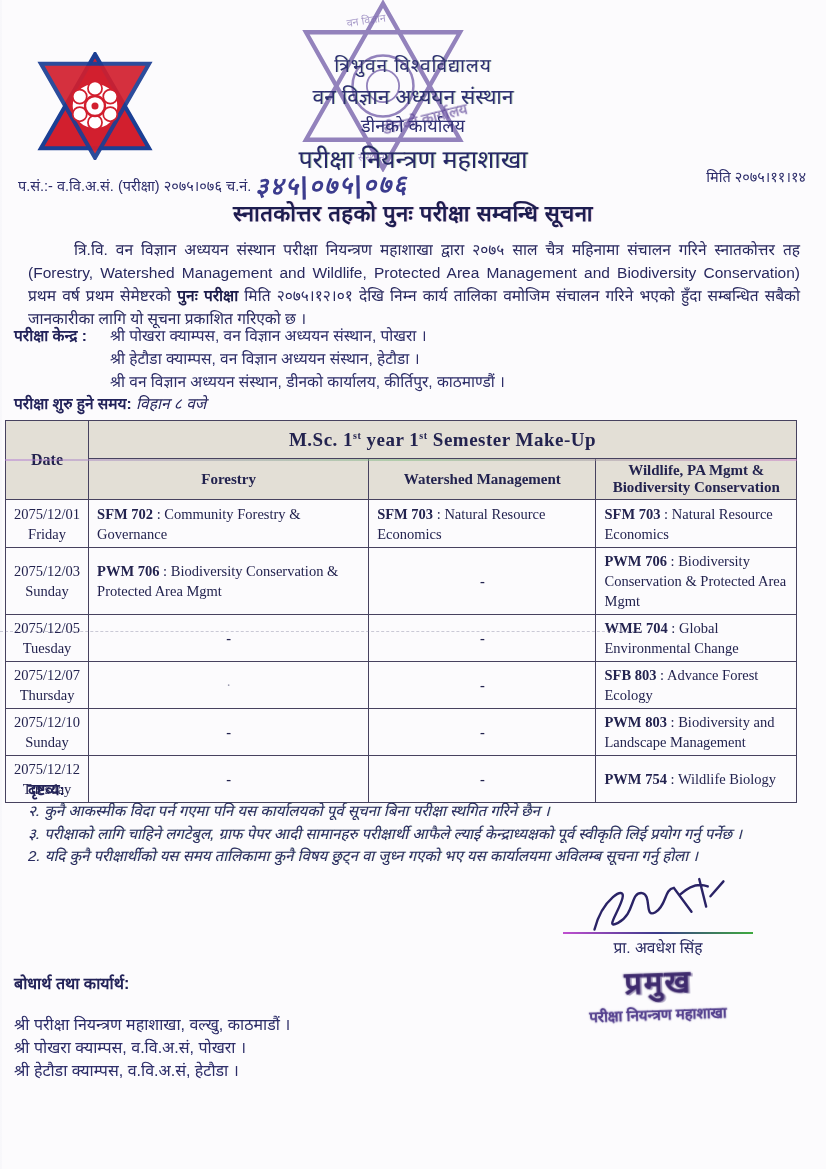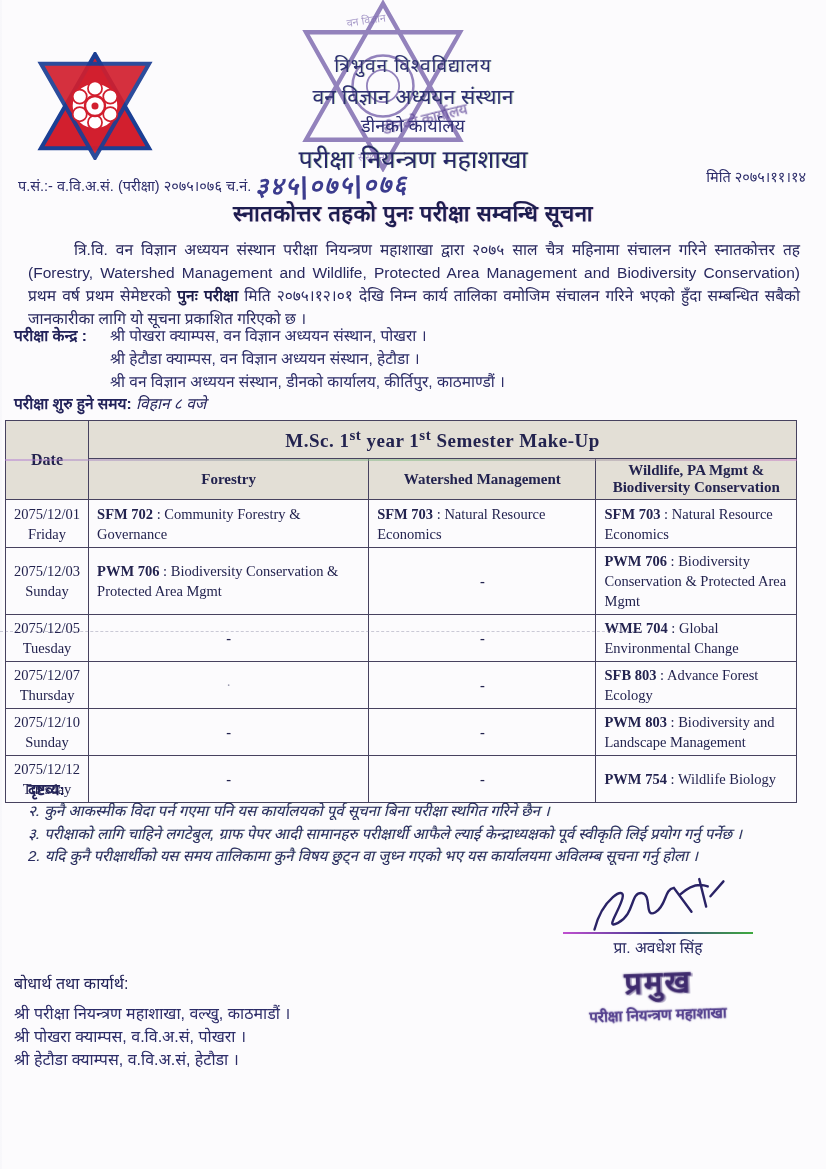--- a/index.html
+++ b/index.html
@@ -54,21 +54,21 @@
   .starttime .val { font-style:italic; }
   
   table.sched {
     position:absolute; top:420px; left:5px; width:792px;
     border-collapse:collapse; font-family:"Liberation Serif","DejaVu Serif",serif;
     color:#23234f;
   }
   table.sched th, table.sched td { border:1.6px solid #47425f; padding:3px 8px; }
   table.sched thead th { background:#e3dfd6; }
   th.mktitle { font-size:19px; height:38px; letter-spacing:.5px; }
-  th.mktitle sup { font-size:15px; }
+  th.mktitle sup { font-size:10px; }
   th.datehd { font-size:16px; width:82px; }
   th.subhd { font-size:15px; height:40px; }
   td.datecell { text-align:center; font-size:14.5px; line-height:20px; }
   td.course { font-size:14.5px; line-height:20px; vertical-align:middle; }
   td.course b { font-size:14.5px; }
   td.dash { text-align:center; font-weight:bold; }
   td.faint { opacity:.45; font-weight:normal; }
   tr.r0 { height:48px; } tr.r1 { height:55px; } tr.r2 { height:46px; }
   tr.r3 { height:46px; } tr.r4 { height:45px; } tr.r5 { height:46px; }
   
@@ -85,21 +85,21 @@
   .sigline { height:2px; width:190px; margin:0 auto;
              background:linear-gradient(90deg,#c04fd0,#3a3a8a,#3faa3f); }
   .signame { font-size:15.5px; margin-top:2px; color:#2a2a62; }
   .stamp1 { font-size:31px; font-weight:bold; color:#3f2b6e; letter-spacing:2px;
             transform:rotate(-2deg); text-shadow:0 0 2px rgba(63,43,110,.8), 2px 1px 0 rgba(63,43,110,.4);
             margin-top:2px; filter:blur(.3px); }
   .stamp2 { font-size:15px; font-weight:bold; color:#54408e; margin-top:2px;
             transform:rotate(-2deg); text-shadow:0 0 1.5px rgba(84,64,142,.7); filter:blur(.3px); }
   
   .cc { position:absolute; top:972px; left:14px; font-size:16px; }
-  .cc .hd { font-weight:normal; color:#222258; margin-bottom:8px; }
+  .cc .hd { font-weight:bold; color:#222258; margin-bottom:19px; }
   .cc .item { line-height:23px; color:#2c2c68; }
 </style>
 </head>
 <body>
 
 <div class="page">
 
   <svg class="emblem" viewBox="0 0 100 92">
     <polygon points="50,2 96,82 4,82" fill="#d21f2e" stroke="#1b3f94" stroke-width="3.5"></polygon>
     <polygon points="50,90 4,10 96,10" fill="#d21f2e" stroke="#1b3f94" stroke-width="3.5" opacity="0.92"></polygon>

